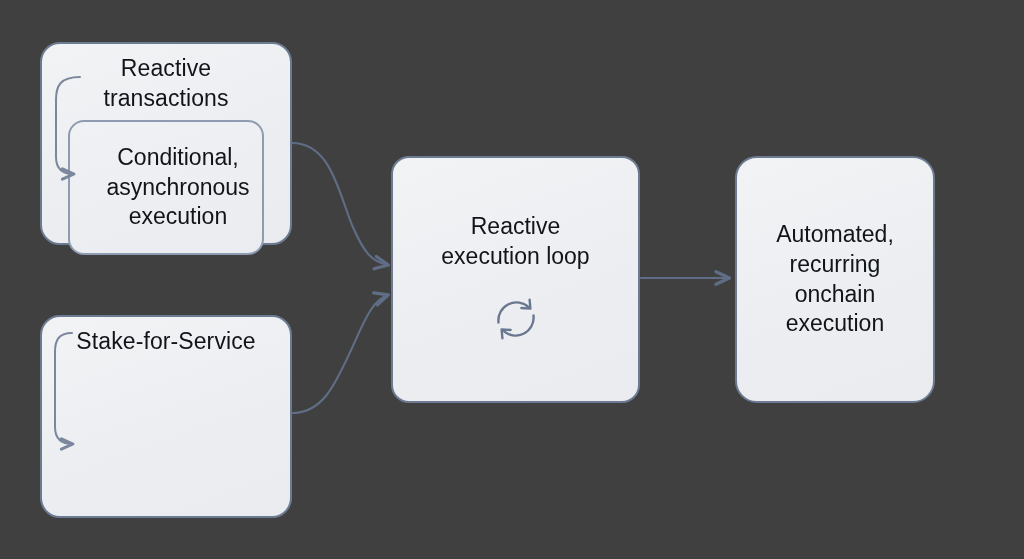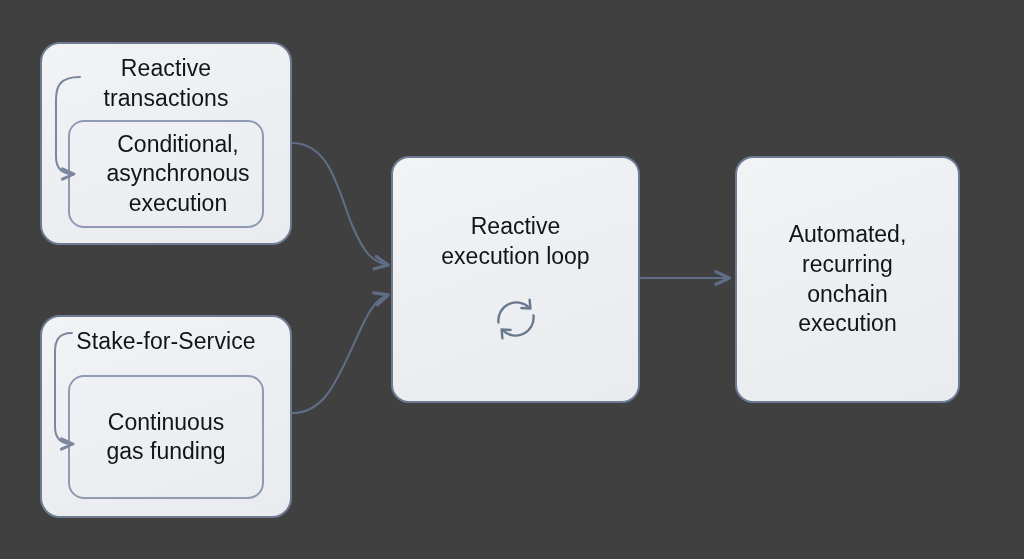--- a/index.html
+++ b/index.html
@@ -91,46 +91,44 @@
 </style>
 </head>
 <body>
 
 <div id="diagram-root">
 
   <div class="node group-node" id="node-reactive" style="left:40px; top:42px; width:252px; height:203px;">
     <div class="group-title">Reactive
 transactions</div>
   </div>
-  <div class="inner-node" style="left:68px; top:120px; width:196px; height:108px;padding-left:32px;">Conditional,
+  <div class="inner-node" style="left:68px; top:120px; width:196px; height:135px;padding-left:32px;">Conditional,
 asynchronous
 execution</div>
 
   <div class="node group-node" id="node-stake" style="left:40px; top:315px; width:252px; height:203px;">
     <div class="group-title">Stake-for-Service</div>
   </div>
-  <div class="inner-node" style="left:68px; top:375px; width:196px; height:124px;">Continuous
-gas funding</div>
 
   <div class="node" id="node-loop" style="left:391px; top:156px; width:249px; height:247px;">
     <div class="big-node-label">Reactive
 execution loop</div>
     <div class="loop-icon-wrap">
       <svg width="56" height="56" viewBox="0 0 56 56" aria-hidden="true">
         <g fill="none" stroke="#6a788f" stroke-width="2.4" stroke-linecap="round" stroke-linejoin="round">
           <path d="M 10.5 31.5 A 18 18 0 0 1 41.0 16.6"></path>
           <path d="M 45.5 24.5 A 18 18 0 0 1 15.0 39.4"></path>
           <path d="M 41.6 8.6 L 42.4 17.6 L 33.4 17.0"></path>
           <path d="M 14.4 47.4 L 13.6 38.4 L 22.6 39.0"></path>
         </g>
       </svg>
     </div>
   </div>
 
-  <div class="node" id="node-result" style="left:735px; top:156px; width:225px; height:247px;">
+  <div class="node" id="node-result" style="left:735px; top:156px; width:200px; height:247px;border-radius:22px;">
     <div class="big-node-label">Automated,
 recurring
 onchain
 execution</div>
   </div>
 
   <svg class="svg-layer" viewBox="0 0 1024 559">
     <defs>
       <marker id="arrowhead-open" markerWidth="10" markerHeight="10" refX="7.2" refY="4" orient="auto" markerUnits="strokeWidth">
         <path d="M 1 1 L 7.4 4 L 1 7" fill="none" stroke="#5f6e86" stroke-width="1.5" stroke-linecap="round" stroke-linejoin="round"></path>

